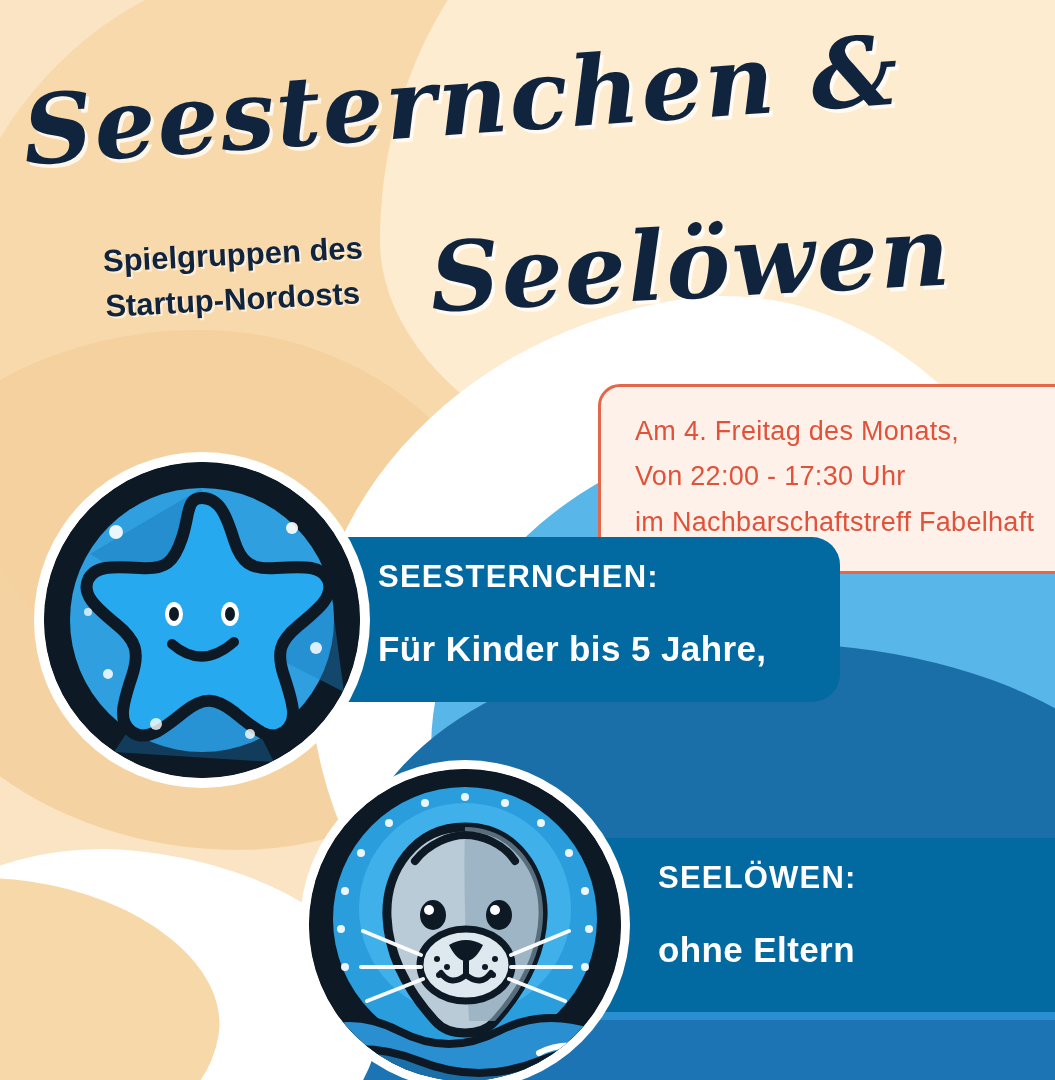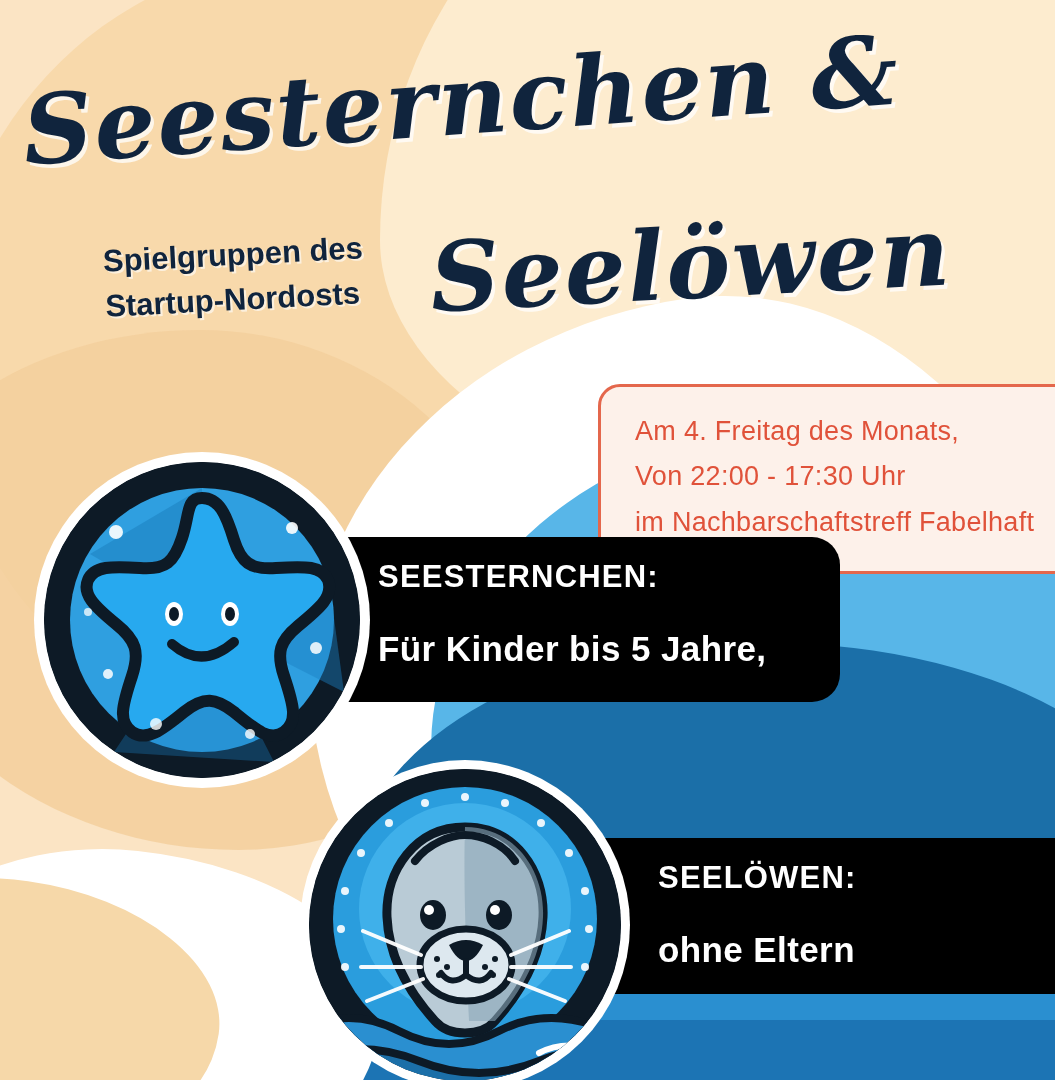--- a/index.html
+++ b/index.html
@@ -178,36 +178,36 @@
     font-weight: 400;
     color: #e0523a;
     line-height: 1.68;
     letter-spacing: .3px;
     white-space: nowrap;
   }
 
   
   .panel {
     position: absolute;
-    background: #000000;
+    background: #0369a1;
     color: #ffffff;
     box-sizing: border-box;
   }
   .panel-star {
     left: 248px;
     top: 537px;
     width: 592px;
     padding: 22px 30px 26px 130px;
     border-radius: 0 28px 28px 0;
   }
   .panel-seal {
     left: 540px;
     top: 838px;
     width: 515px;
-    padding: 22px 30px 17px 118px;
+    padding: 22px 30px 35px 118px;
     border-radius: 28px 0 0 28px;
   }
   .panel-heading {
     font-size: 31px;
     font-weight: 700;
     letter-spacing: 1.2px;
     margin-bottom: 8px;
   }
   .panel-line {
     font-size: 35px;

